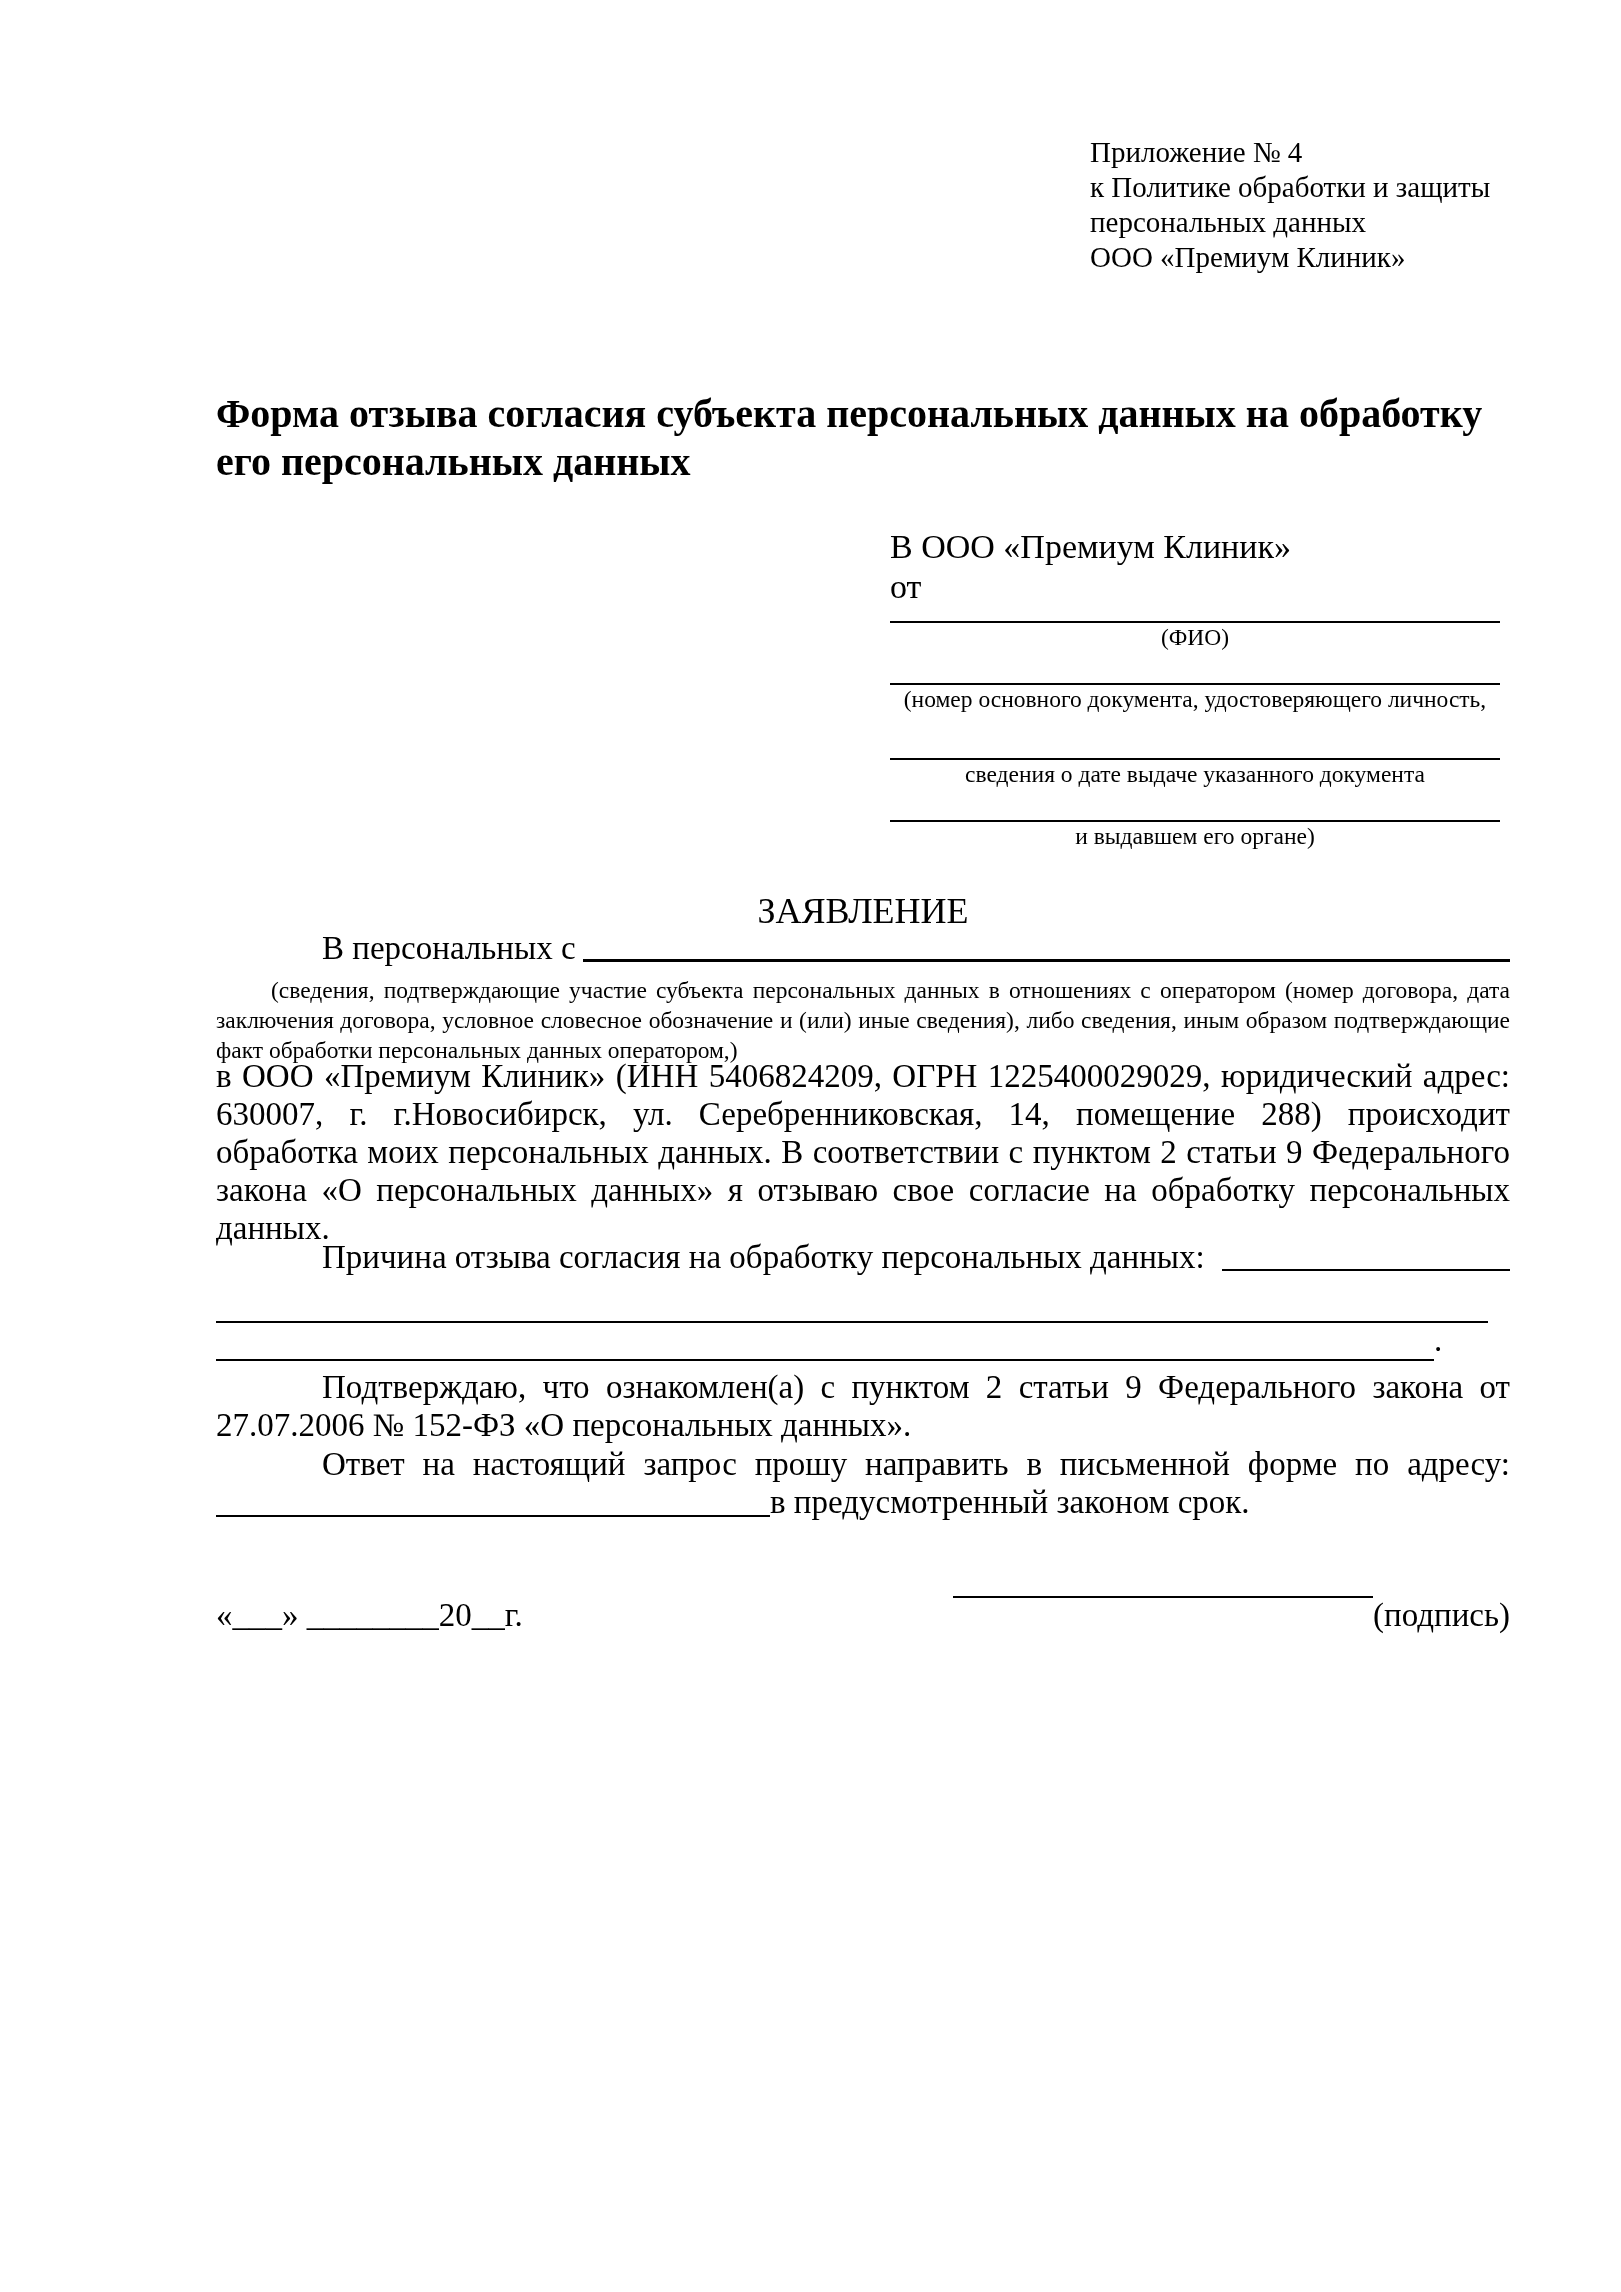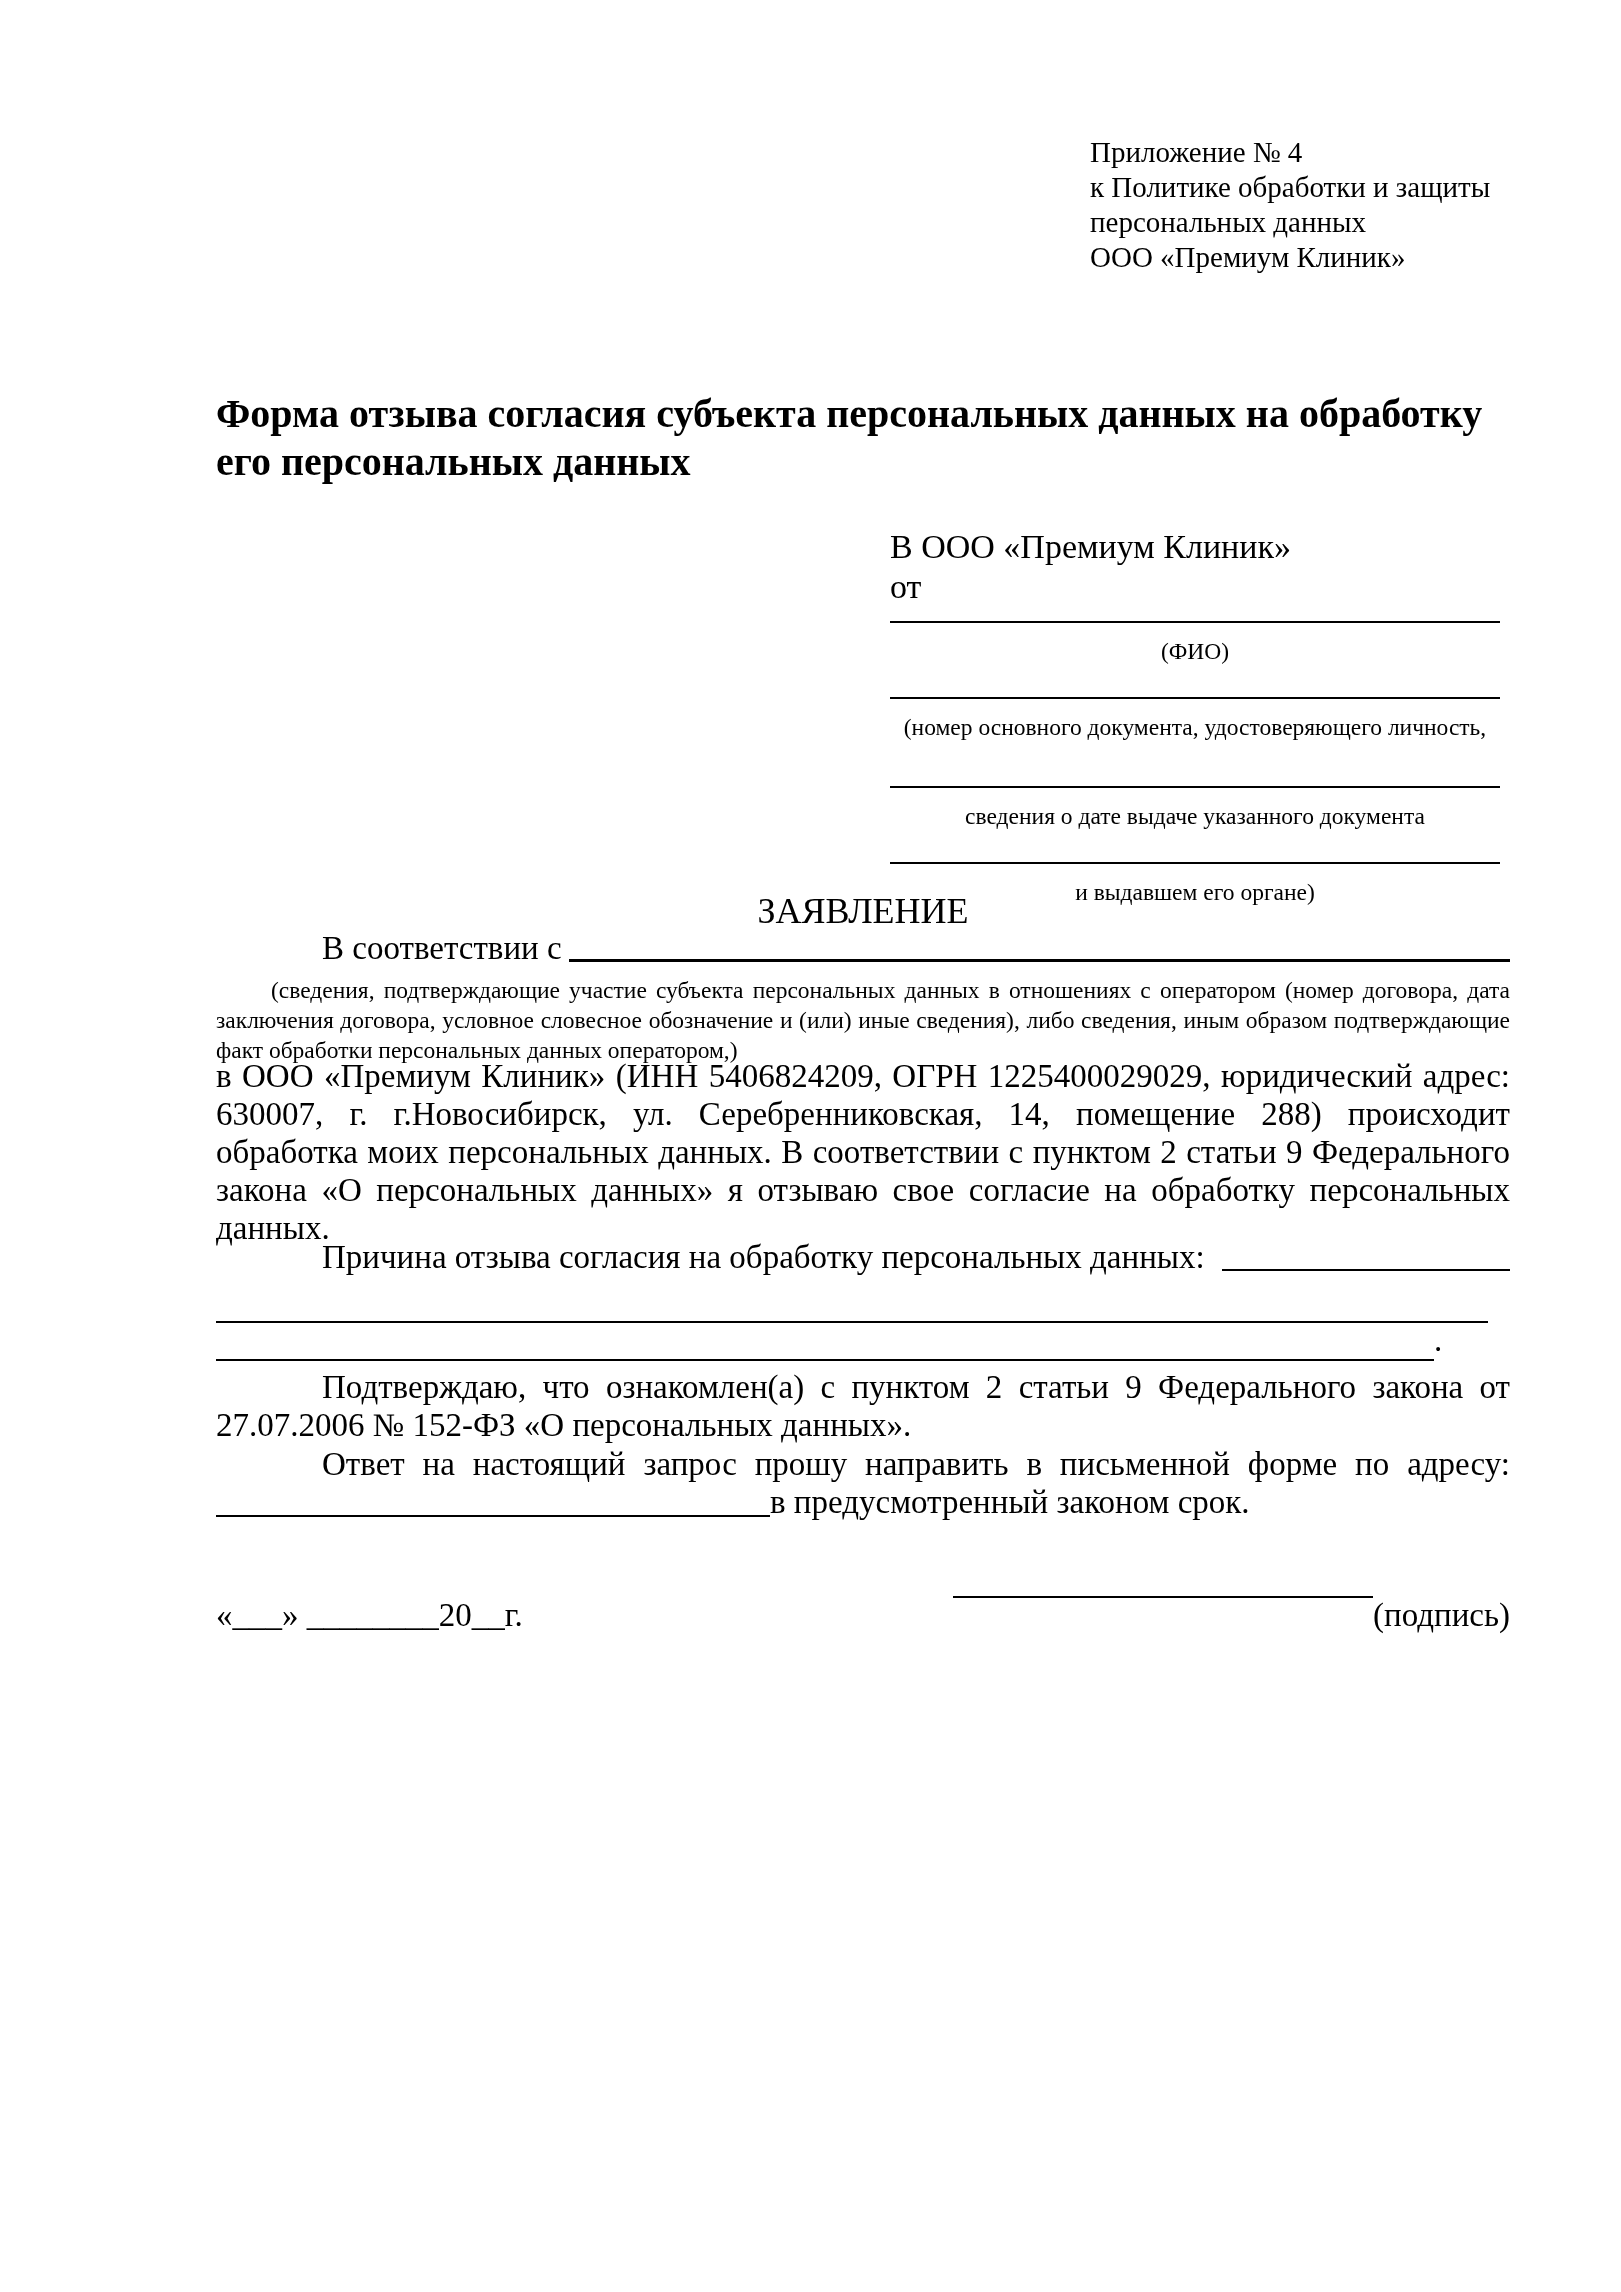--- a/index.html
+++ b/index.html
@@ -50,21 +50,21 @@
     font-size: 34px;
     line-height: 40px;
   }
   .recipient .blank {
     border-bottom: 2.9px solid #000;
   }
   .recipient .cap {
     text-align: center;
     font-size: 23.5px;
     line-height: 26.5px;
-    padding-top: 15px;
+    padding-top: 1px;
   }
   .blank-fio        { height: 13.7px; }
   .blank-doc        { height: 33px; }
   .blank-issue-date { height: 45px; }
   .blank-issuer     { height: 33px; }
 
   .zayavlenie {
     position: absolute;
     left: 216px;
     top: 892px;
@@ -159,21 +159,21 @@
     <div class="cap">(номер основного документа, удостоверяющего личность,</div>
     <div class="blank blank-issue-date"></div>
     <div class="cap">сведения о дате выдаче указанного документа</div>
     <div class="blank blank-issuer"></div>
     <div class="cap">и выдавшем его органе)</div>
   </div>
 
   <div class="zayavlenie">ЗАЯВЛЕНИЕ</div>
 
   <div class="col intro-line">
-    <span class="prefix">В соответствии с</span>
+    <span class="prefix">В персональных с</span>
     <span class="fill"></span>
   </div>
 
   <div class="col footnote">(сведения, подтверждающие участие субъекта персональных данных в отношениях с оператором (номер договора, дата заключения договора, условное словесное обозначение и (или) иные сведения), либо сведения, иным образом подтверждающие факт обработки персональных данных оператором,)</div>
 
   <div class="col body-par">в ООО «Премиум Клиник» (ИНН 5406824209, ОГРН 1225400029029, юридический адрес: 630007, г. г.Новосибирск, ул. Серебренниковская, 14, помещение 288) происходит обработка моих персональных данных. В соответствии с пунктом 2 статьи 9 Федерального закона «О персональных данных» я отзываю свое согласие на обработку персональных данных.</div>
 
   <div class="col reason-line">
     <span class="label">Причина отзыва согласия на обработку персональных данных:</span>
     <span class="fill"></span>

